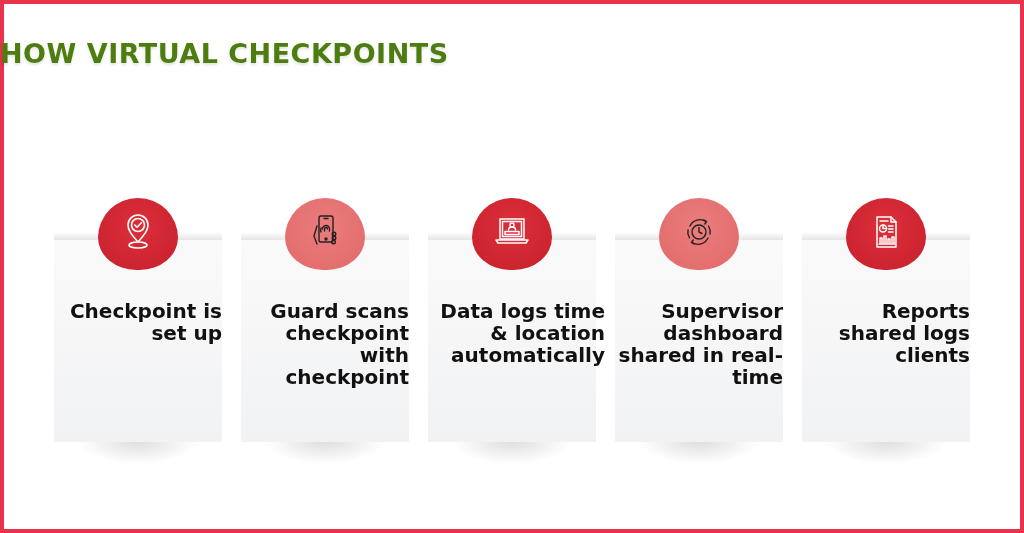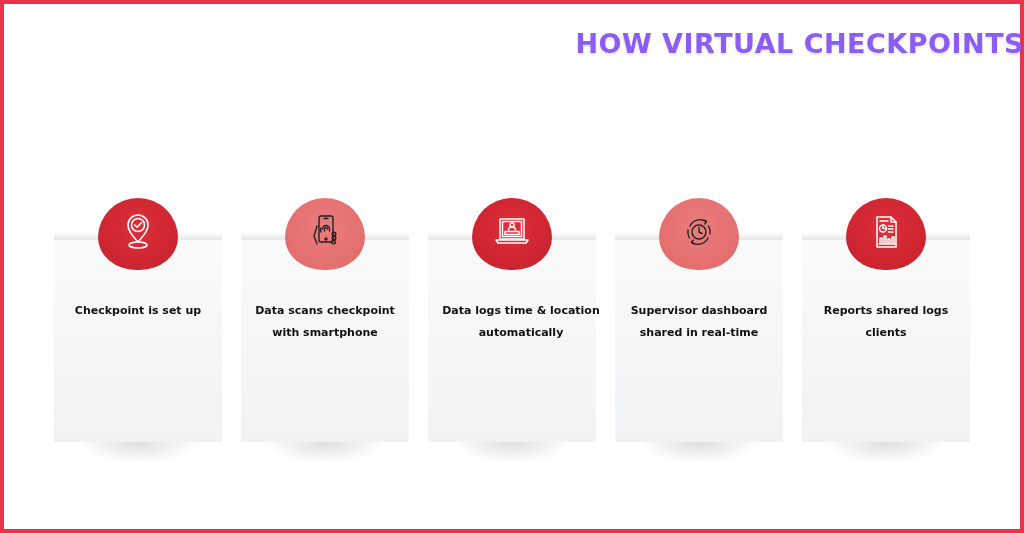--- a/index.html
+++ b/index.html
@@ -5,22 +5,22 @@
     html, body { margin: 0; padding: 0; }
     body {
       width: 1024px; height: 533px; background: #ffffff;
       font-family: "DejaVu Sans", sans-serif; position: relative; overflow: hidden;
     }
     .frame {
       position: absolute; left: 0; top: 0; width: 1024px; height: 533px;
       box-sizing: border-box; border: 4px solid #e8334a;
     }
     .title {
-      position: absolute; left: 0; top: 22px; width: 1024px; text-align: right;
-      color: #8b5cf6; font-weight: bold; font-size: 27px; line-height: 43px;
+      position: absolute; left: 0; top: 32px; width: 1024px; text-align: left;
+      color: #4d7c0f; font-weight: bold; font-size: 27px; line-height: 43px;
       letter-spacing: 0.5px; text-shadow: 0 2px 3px rgba(0,0,0,0.12);
     }
     .card {
       position: absolute; top: 240px; width: 168px; height: 202px;
       background: linear-gradient(#fafafa, #f1f2f4);
     }
     .card .topshade {
       position: absolute; left: 0; top: -8px; width: 168px; height: 8px;
       background: linear-gradient(rgba(0,0,0,0), rgba(0,0,0,0.10));
     }
@@ -30,22 +30,22 @@
     }
     .circle {
       position: absolute; top: 198px; width: 80px; height: 72px;
       border-radius: 50% 50% 48% 48% / 55% 55% 45% 45%;
       display: flex; align-items: center; justify-content: center;
     }
     .circle.dark { background: radial-gradient(circle at 50% 40%, #dd2f3a, #c5202c); }
     .circle.light { background: radial-gradient(circle at 50% 40%, #ec7d7d, #e06868); }
     .circle svg { width: 40px; height: 40px; margin-top: -4px; }
     .label {
-      position: absolute; top: 300px; width: 168px; text-align: center;
-      font-weight: bold; font-size: 11px; line-height: 22px; color: #111;
+      position: absolute; top: 300px; width: 168px; text-align: right;
+      font-weight: bold; font-size: 20px; line-height: 22px; color: #111;
     }
   </style>
 </head>
 <body>
 
 <div class="frame"></div>
 
 <div class="title">
   <div>HOW VIRTUAL CHECKPOINTS</div>
 </div>
@@ -75,21 +75,21 @@
     <circle cx="21" cy="27" r="1"></circle>
     <path d="M17.5 17 a3.5 3.5 0 0 1 7 0 v2"></path>
     <path d="M19.5 19 v-2 a1.5 1.5 0 0 1 3 0"></path>
     <path d="M16 20 a5 5 0 0 1 0 -4"></path>
     <path d="M12 14 L9 24 L12 32"></path>
     <circle cx="29" cy="22" r="1.8"></circle>
     <circle cx="29" cy="26" r="1.8"></circle>
     <circle cx="28.5" cy="30" r="1.8"></circle>
   </svg>
 </div>
-<div class="label" style="left:241px">Data scans checkpoint with smartphone</div>
+<div class="label" style="left:241px">Guard scans checkpoint with checkpoint</div>
 
 <div class="card" style="left:428px">
   <div class="topshade"></div>
   <div class="bshadow"></div>
 </div>
 <div class="circle dark" style="left:472px">
   <svg viewBox="0 0 40 40" fill="none" stroke="#fff" stroke-width="1.5" stroke-linecap="round" stroke-linejoin="round">
     <rect x="8" y="7" width="24" height="20"></rect>
     <rect x="10.5" y="9.5" width="19" height="15"></rect>
     <path d="M4 28 H36 L34 31 H6 Z"></path>

